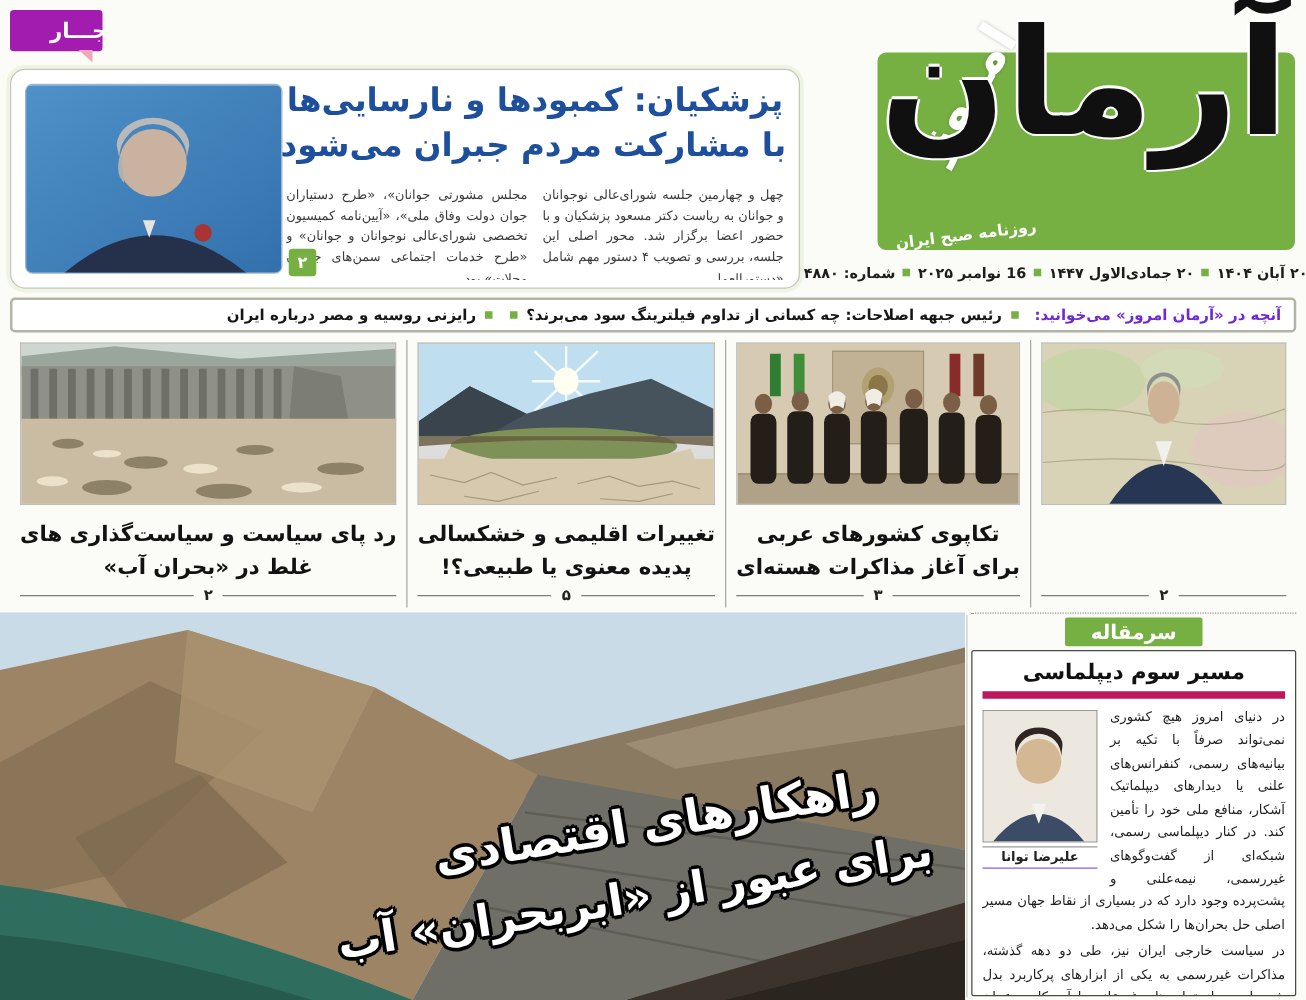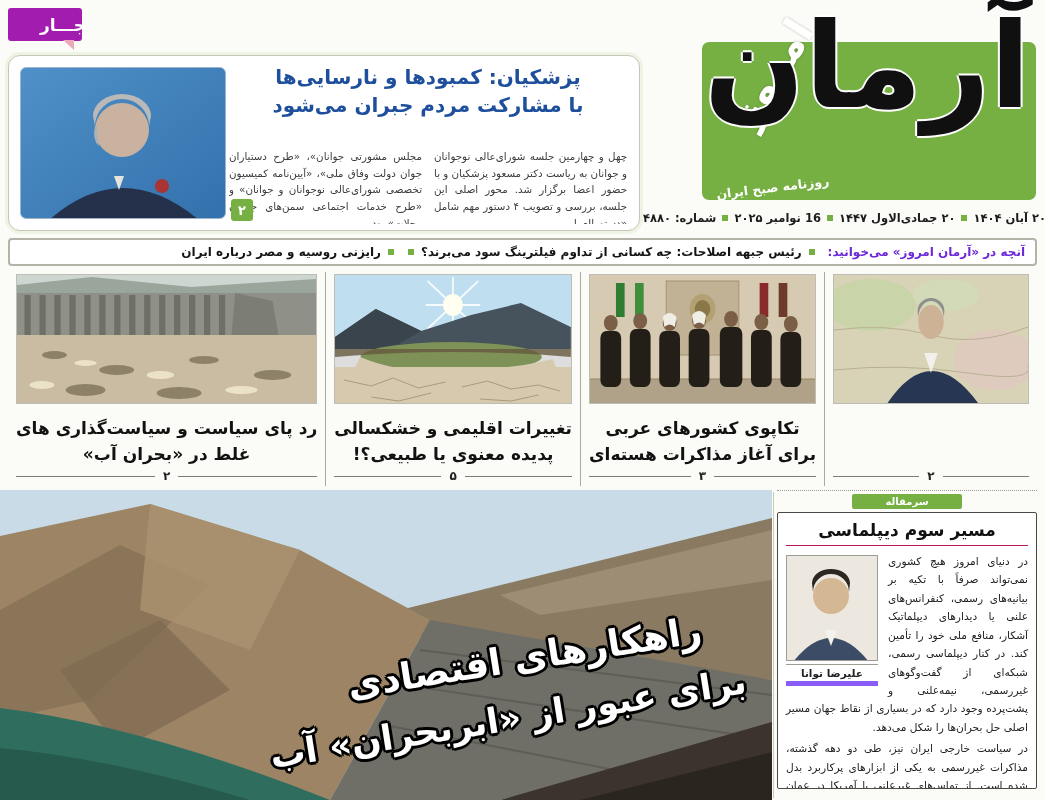--- a/index.html
+++ b/index.html
@@ -56,21 +56,21 @@
     position:absolute; left:8px; top:55px; width:632px; height:176px;
     background:#fff; border:1px solid #c6c6ba; border-radius:12px;
     box-shadow:0 0 0 3px #eef4e4;
   }
   .lead-photo {
     position:absolute; left:11px; top:11px; width:206px; height:152px;
     border-radius:6px; overflow:hidden; border:1px solid #9db6cc;
   }
   .lead-headline {
     position:absolute; right:10px; top:8px; width:402px; text-align:center;
-    color:#1d4f9d; font-size:20px; font-weight:900; line-height:1.38;
+    color:#1d4f9d; font-size:26px; font-weight:900; line-height:1.38;
     white-space:nowrap;
   }
   .lead-body {
     position:absolute; right:12px; top:92px; width:398px; height:76px;
     display:flex; gap:12px; direction:rtl; overflow:hidden;
   }
   .lead-body .col {
     flex:1; font-size:10.3px; line-height:1.62; text-align:justify;
     color:#3c3c3c;
   }
@@ -129,36 +129,36 @@
   .feature-headline .l1 { font-size:37px; }
   .feature-headline .l2 { font-size:35px; }
 
   
   .editorial {
     position:absolute; left:777px; top:490px; width:260px; height:310px;
     border-top:1px dotted #9a9a90; padding-top:2px;
   }
   .ed-badge {
     width:110px; margin:1px auto 3px; background:#76b043; color:#fff;
-    text-align:center; font-weight:900; font-size:10px; padding:2px 0;
+    text-align:center; font-weight:900; font-size:16px; padding:2px 0;
     border-radius:2px;
   }
   .ed-box {
     border:1.5px solid #4a4a45; border-radius:2px; background:#fff;
     height:277px; padding:4px 8px; overflow:hidden;
   }
   .ed-title {
     text-align:center; font-weight:900; font-size:17px; color:#111;
-    padding:3px 0 5px; border-bottom:1px solid #be185d; margin-bottom:6px;
+    padding:3px 0 5px; border-bottom:6px solid #be185d; margin-bottom:6px;
   }
   .ed-author { float:left; width:92px; margin:3px 10px 2px 0; }
   .ed-photo { width:92px; height:106px; border:1px solid #9c9c93; overflow:hidden; }
   .ed-author-name {
     margin-top:3px; text-align:center; font-size:10.5px; font-weight:bold;
-    color:#222; border-top:1px solid #9c9c93; border-bottom:5px solid #8b5cf6;
+    color:#222; border-top:1px solid #9c9c93; border-bottom:1px solid #8b5cf6;
     padding:2px 0;
   }
   .ed-body p {
     font-size:10.6px; line-height:1.74; text-align:justify; color:#222;
     margin-bottom:3px;
   }
 
   .v-sep { position:absolute; left:773px; top:492px; width:1px; height:306px; background:#c9c9bd; }
   svg { display:block; }
 </style>

